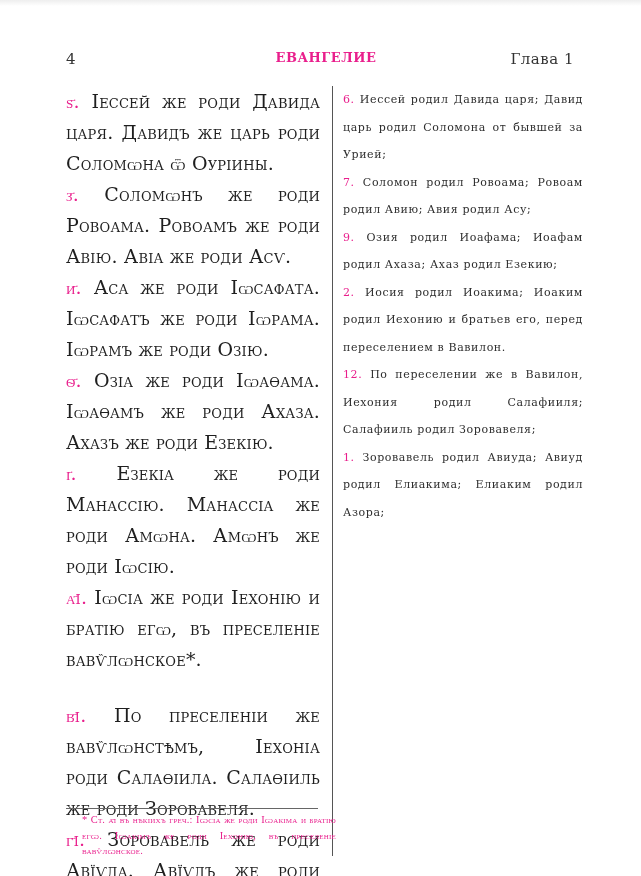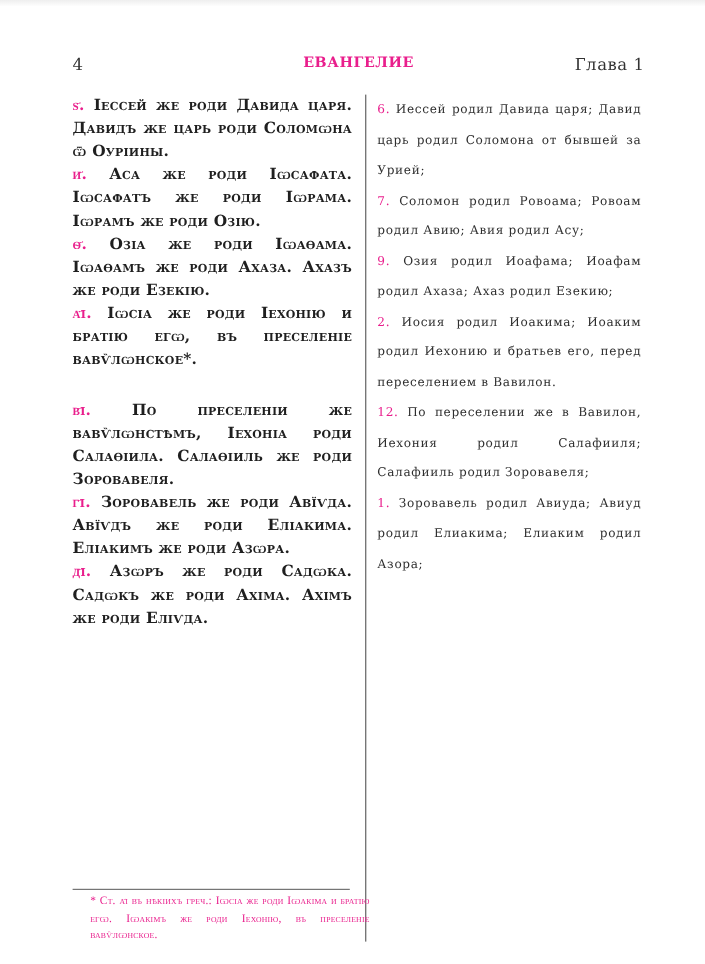--- a/index.html
+++ b/index.html
@@ -6,31 +6,31 @@
   body {
     width: 641px; height: 876px; background: #ffffff; position: relative; overflow: hidden;
     font-family: "DejaVu Serif", serif; color: #2b2b2b;
   }
   .top-shadow { position: absolute; left: 0; top: 0; width: 641px; height: 6px;
     background: linear-gradient(#eeeeee, #ffffff); }
   .running-head { position: absolute; top: 50px; left: 66px; width: 520px; height: 20px; }
   .page-number { position: absolute; left: 0; top: 0; font-size: 15px; color: #333; }
   .book-title { position: absolute; left: 0; width: 520px; top: 0; text-align: center;
     font-size: 13px; font-weight: bold; letter-spacing: 0.5px; color: #e91e8c; }
-  .chapter-label { position: absolute; right: 0; top: 0; font-size: 15px; color: #333; letter-spacing: 0.5px; }
+  .chapter-label { position: absolute; right: 12px; top: 0; font-size: 15px; color: #333; letter-spacing: 0.5px; }
 
   .col-divider { position: absolute; left: 332px; top: 86px; width: 1px; height: 770px; background: #555; }
 
   .col-slavonic { position: absolute; left: 66px; top: 86px; width: 254px; }
   .col-russian { position: absolute; left: 343px; top: 86px; width: 240px; }
 
   .verse { margin: 0; }
-  .sl-verse { font-family: "DejaVu Serif", serif; font-size: 14px; line-height: 21px;
+  .sl-verse { font-family: "DejaVu Serif", serif; font-size: 19px; line-height: 31px;
     color: #1f1f1f; text-align: justify; text-align-last: left; letter-spacing: 0.2px;
-    font-variant: small-caps; font-weight: bold; }
+    font-variant: small-caps; }
   .ru-verse { font-family: "DejaVu Serif", serif; font-size: 11px; line-height: 27.5px;
     color: #2e2e2e; text-align: justify; text-align-last: left; letter-spacing: 0.6px; }
   .vnum { color: #e91e8c; }
   .gap { height: 25px; }
 
   .footnote-rule { position: absolute; left: 66px; top: 808px; width: 252px; height: 1px; background: #666; }
   .footnote { position: absolute; left: 82px; top: 812px; width: 254px;
     font-family: Liberation Serif, serif; font-size: 10.4px; line-height: 15.5px;
     color: #e91e8c; text-align: justify; text-align-last: left; font-variant: small-caps; letter-spacing: 0.2px; }
 </style>
@@ -40,22 +40,24 @@
 <div class="top-shadow"></div>
 
 <div class="running-head">
   <span class="page-number">4</span>
   <span class="book-title">ЕВАНГЕЛИЕ</span>
   <span class="chapter-label">Глава 1</span>
 </div>
 
 <div class="col-slavonic">
   <p class="verse sl-verse"><span class="vnum">ѕ҃.</span> <span>Іессей же роди Давида царя. Давидъ же царь роди Соломѡна ѿ Оуріины.</span></p>
+  <p class="verse sl-verse"><span class="vnum">з҃.</span> <span>Соломѡнъ же роди Ровоама. Ровоамъ же роди Авію. Авіа же роди Асѵ.</span></p>
   <p class="verse sl-verse"><span class="vnum">и҃.</span> <span>Аса же роди Іѡсафата. Іѡсафатъ же роди Іѡрама. Іѡрамъ же роди Озію.</span></p>
   <p class="verse sl-verse"><span class="vnum">ѳ҃.</span> <span>Озіа же роди Іѡаѳама. Іѡаѳамъ же роди Ахаза. Ахазъ же роди Езекію.</span></p>
+  <p class="verse sl-verse"><span class="vnum">і҃.</span> <span>Езекіа же роди Манассію. Манассіа же роди Амѡна. Амѡнъ же роди Іѡсію.</span></p>
   <p class="verse sl-verse"><span class="vnum">а҃і.</span> <span>Іѡсіа же роди Іехонію и братію егѡ, въ преселеніе вавѷлѡнское*.</span></p>
   <div class="gap"></div>
   <p class="verse sl-verse"><span class="vnum">в҃і.</span> <span>По преселеніи же вавѷлѡнстѣмъ, Іехоніа роди Салаѳіила. Салаѳіиль же роди Зоровавеля.</span></p>
   <p class="verse sl-verse"><span class="vnum">г҃і.</span> <span>Зоровавель же роди Авїѵда. Авїѵдъ же роди Еліакима. Еліакимъ же роди Азѡра.</span></p>
   <p class="verse sl-verse"><span class="vnum">д҃і.</span> <span>Азѡръ же роди Садѡка. Садѡкъ же роди Ахіма. Ахімъ же роди Еліѵда.</span></p>
 
 </div>
 
 <div class="col-divider"></div>
 

